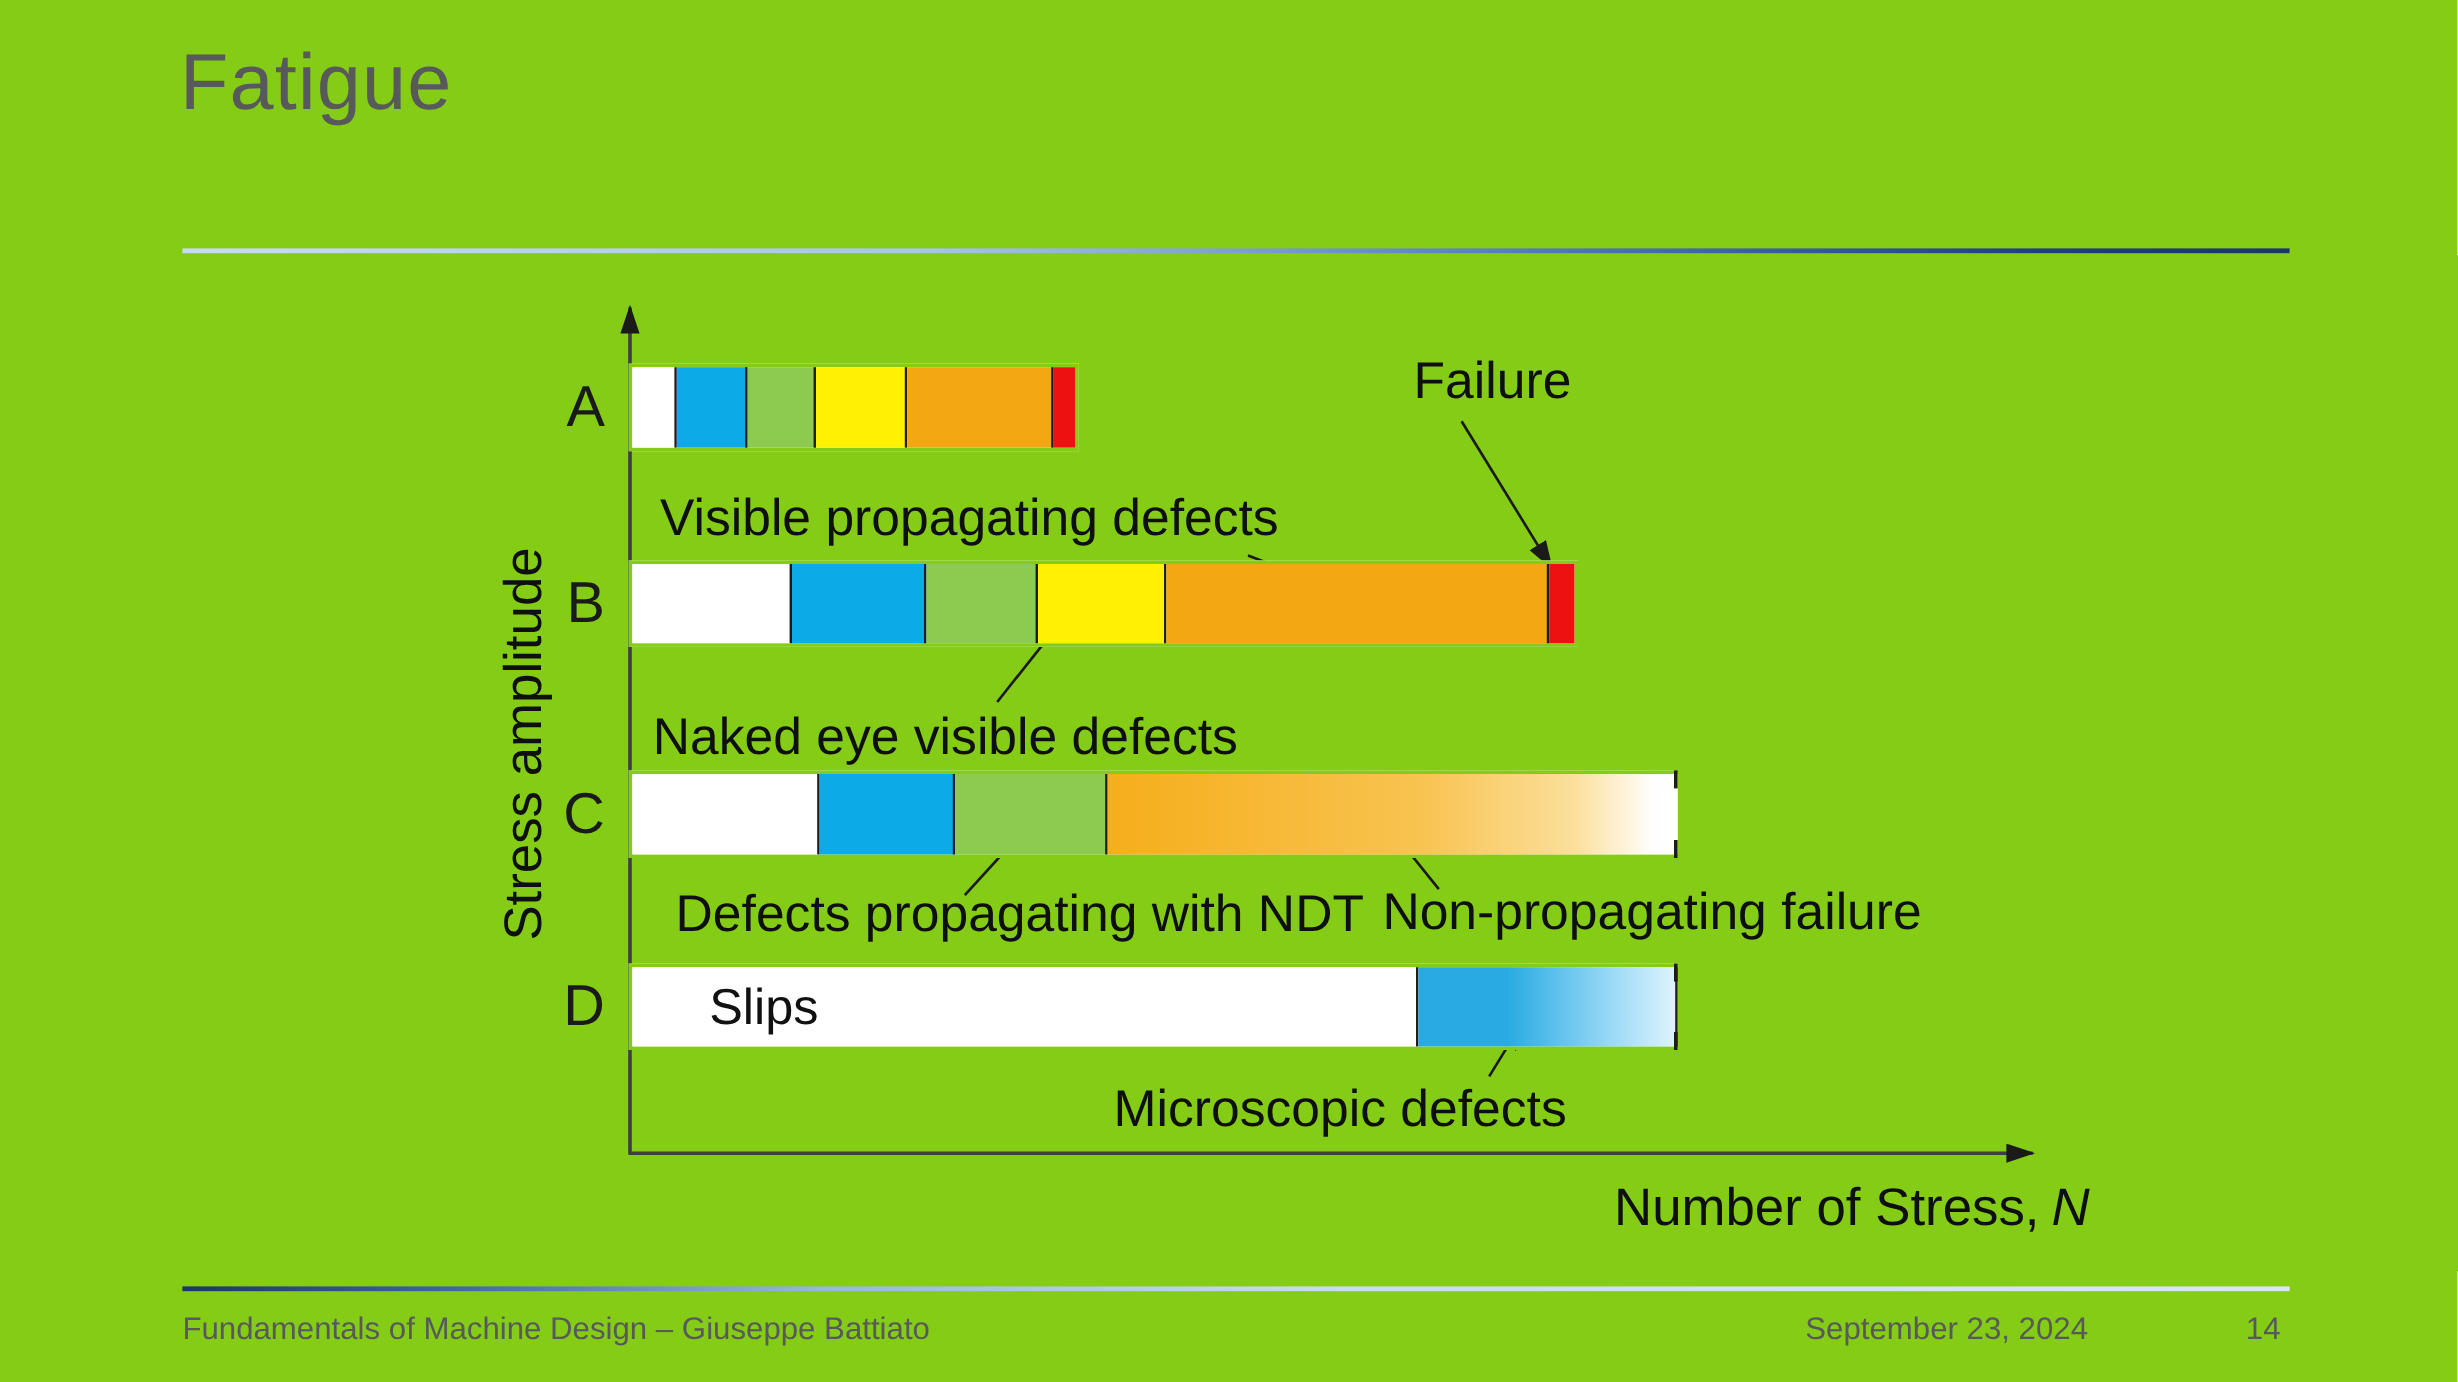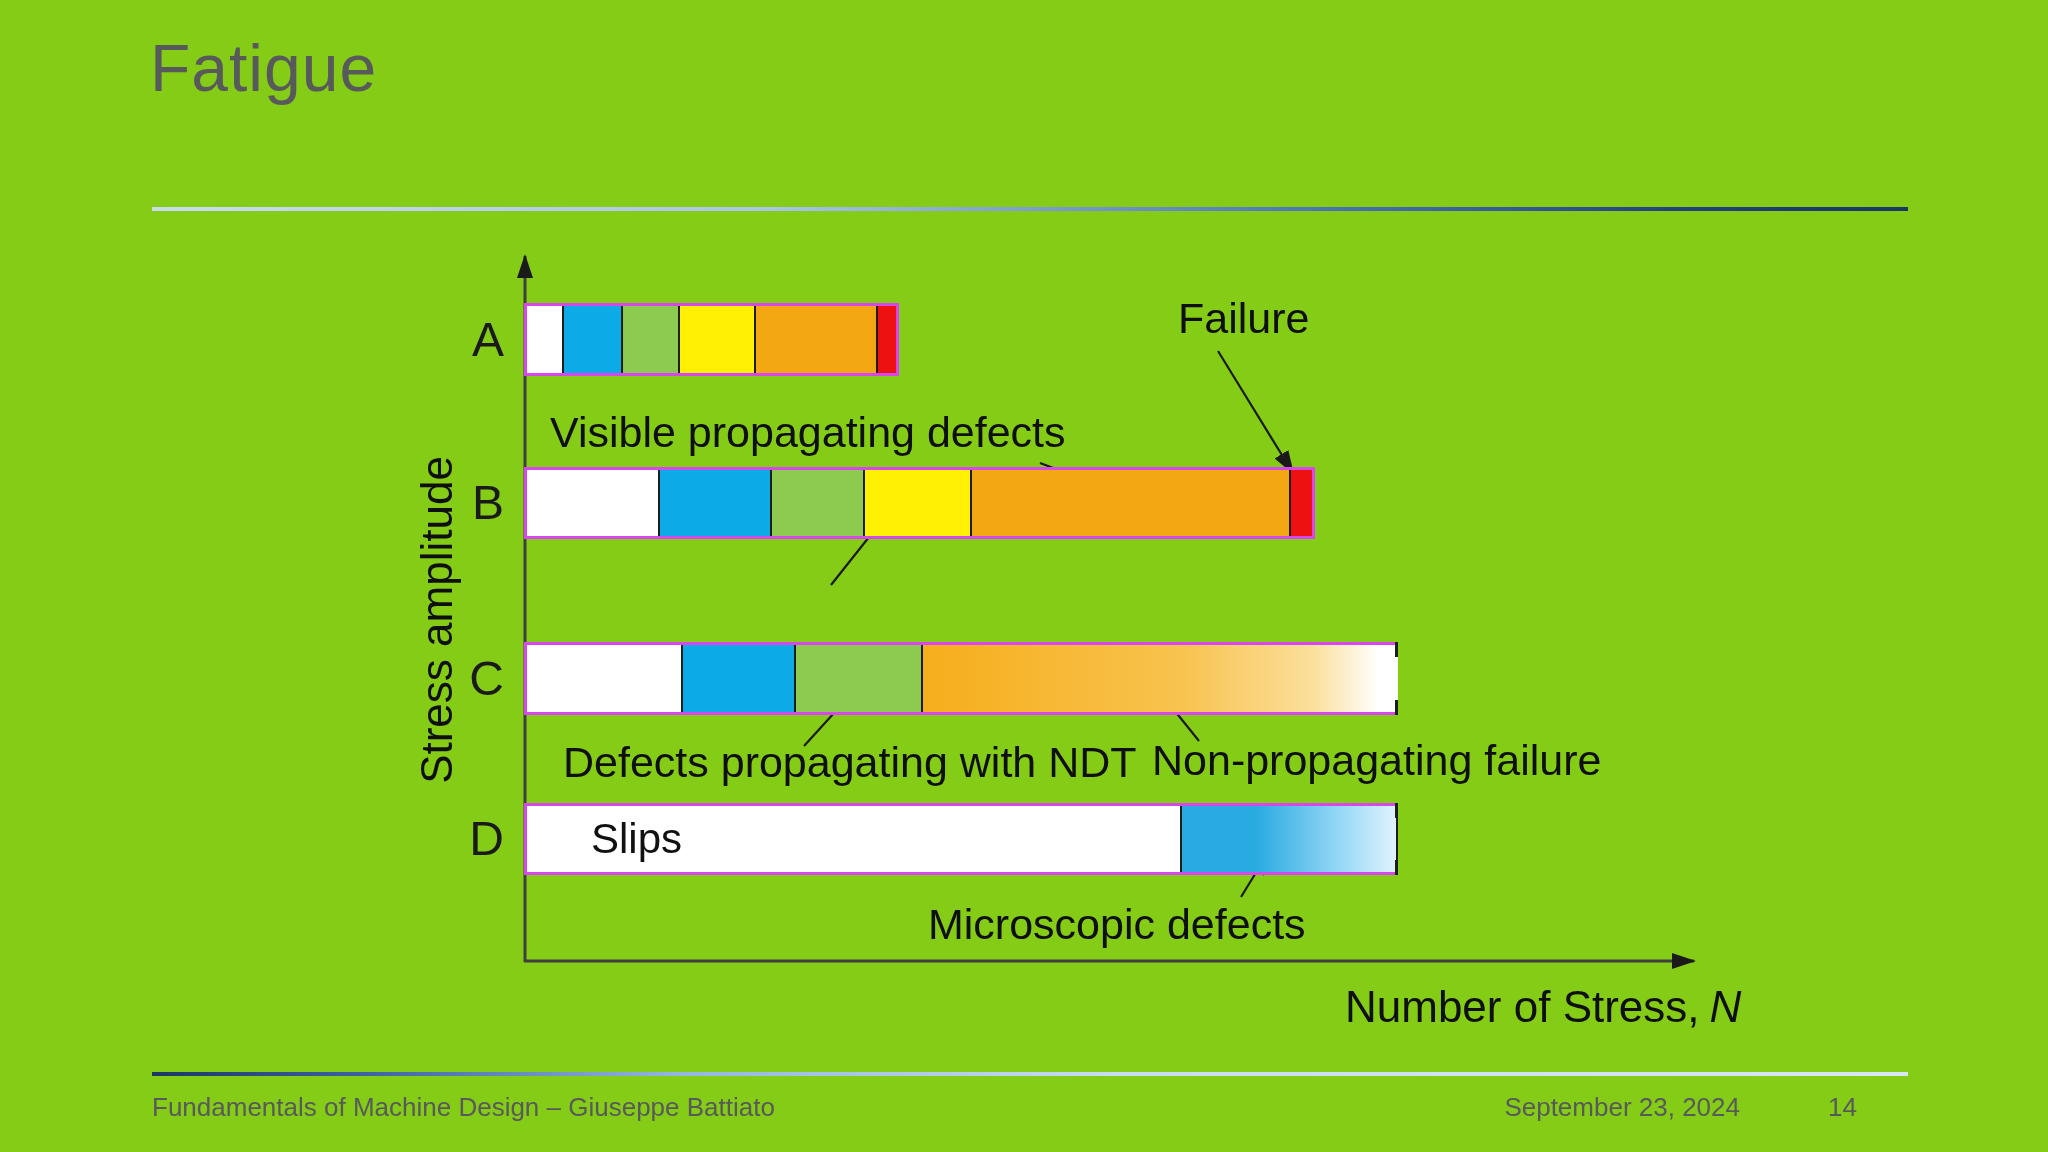--- a/index.html
+++ b/index.html
@@ -10,26 +10,26 @@
   .abs{position:absolute;}
   #title{left:150px;top:30px;font-size:66px;color:#58595B;letter-spacing:1px;}
   #subtitle{left:152px;top:156px;font-size:34px;color:#58595B;}
   #header-rule{left:152px;top:207px;width:1756px;height:4px;
     background:linear-gradient(90deg,#C8DCF0 0%,#A9C6E6 35%,#4E78B8 65%,#1F3F7E 88%,#1B3764 100%);}
   #footer-rule{left:152px;top:1072px;width:1756px;height:4px;
     background:linear-gradient(90deg,#1B3764 0%,#3C62A4 12%,#93B7DF 30%,#C8DCF0 55%,#D8E6F5 100%);}
   .footer-text{top:1092px;font-size:26px;color:#58595B;}
   #footer-course{left:152px;}
   #footer-date{left:1400px;width:340px;text-align:right;}
-  #footer-page{left:1797px;width:60px;text-align:right;}
+  #footer-page{left:1856px;width:60px;text-align:center;}
 
   #diagram{position:absolute;left:0;top:0;width:2048px;height:1152px;}
   #arrow-svg{position:absolute;left:0;top:0;width:2048px;height:1152px;pointer-events:none;}
 
-  .bar{position:absolute;display:flex;box-sizing:border-box;border:3px solid #d946ef;background:#fff;}
+  .bar{position:absolute;display:flex;box-sizing:border-box;border:3px solid #84cc16;background:#fff;}
   .bar.open-right{border-right:none;}
   .bar.open-right::before,.bar.open-right::after{
     content:'';position:absolute;right:0;width:3px;height:15px;background:#1D1D1B;}
   .bar.open-right::before{top:-3px;}
   .bar.open-right::after{bottom:-3px;}
   .seg{box-sizing:border-box;border-right:2px solid #1D1D1B;height:100%;}
   .seg:last-child{border-right:none;}
   .bar-label{position:absolute;font-size:48px;color:#1a1a1a;text-align:right;}
   .bar-inner-text{position:absolute;left:64px;top:50%;transform:translateY(-50%);font-size:42px;color:#111;}
   .ann{position:absolute;font-size:43px;color:#0f0f0f;white-space:nowrap;}
@@ -97,20 +97,21 @@
         <div class="seg" style="flex: 480 0 0px; background: linear-gradient(90deg, rgb(246, 174, 27) 0%, rgb(248, 195, 80) 55%, rgb(251, 223, 155) 82%, rgb(255, 255, 255) 96%);"></div>
       </div>
       <div class="bar-label" style="left: 442px; top: 803px; width: 62px; height: 72px; line-height: 72px;">D</div>
       <div class="bar open-right" style="left: 524px; top: 803px; width: 874px; height: 72px;">
         <div class="seg" style="flex: 658 0 0px; background: rgb(255, 255, 255);"></div>
         <div class="seg" style="flex: 216 0 0px; background: linear-gradient(90deg, rgb(41, 171, 226) 0%, rgb(41, 171, 226) 35%, rgb(154, 217, 246) 75%, rgb(223, 243, 253) 100%);"></div>
         <div class="bar-inner-text">Slips</div>
       </div>
       <div class="ann" style="left: 1178px; top: 294px;">Failure</div>
       <div class="ann" style="left: 550px; top: 408px;">Visible propagating defects</div>
+      <div class="ann" style="left: 544px; top: 590px;">Naked eye visible defects</div>
       <div class="ann" style="left: 563px; top: 738px;">Defects propagating with NDT</div>
       <div class="ann" style="left: 1152px; top: 736px;">Non-propagating failure</div>
       <div class="ann" style="left: 928px; top: 900px;">Microscopic defects</div>
     </div>
 
   <div class="abs footer-text" id="footer-course">Fundamentals of Machine Design – Giuseppe Battiato</div>
   <div class="abs footer-text" id="footer-date">September 23, 2024</div>
   <div class="abs footer-text" id="footer-page">14</div>
   <div class="abs" id="footer-rule"></div>
 </div>

